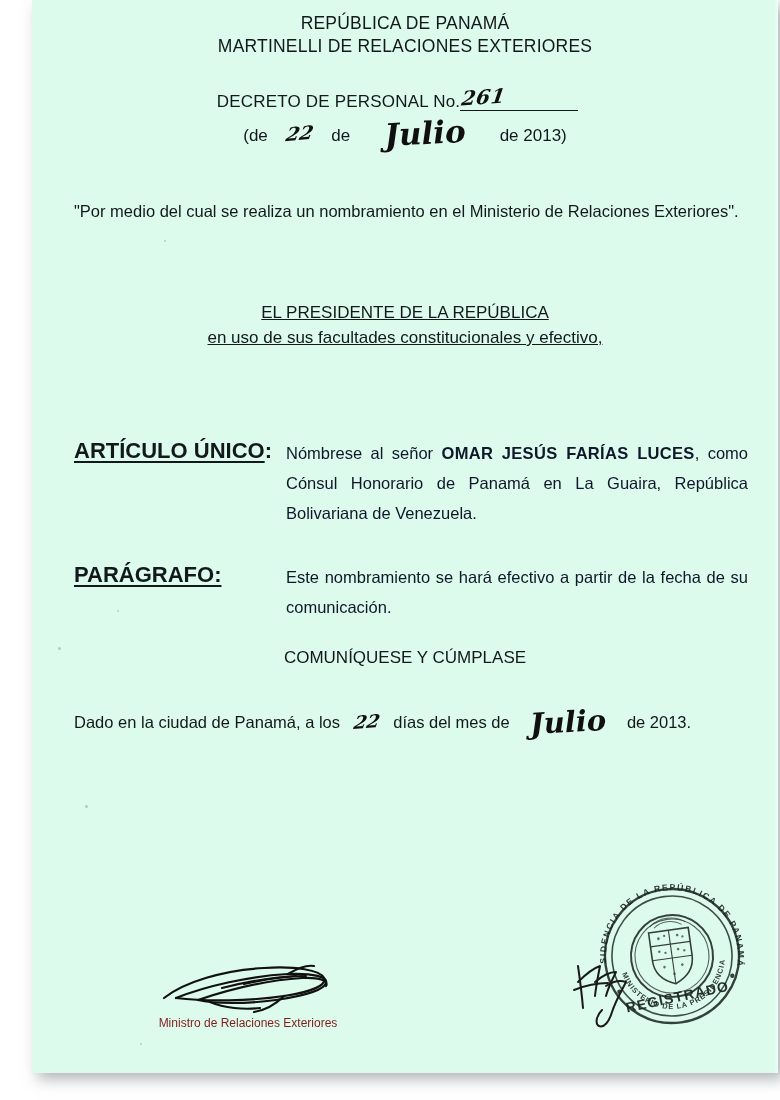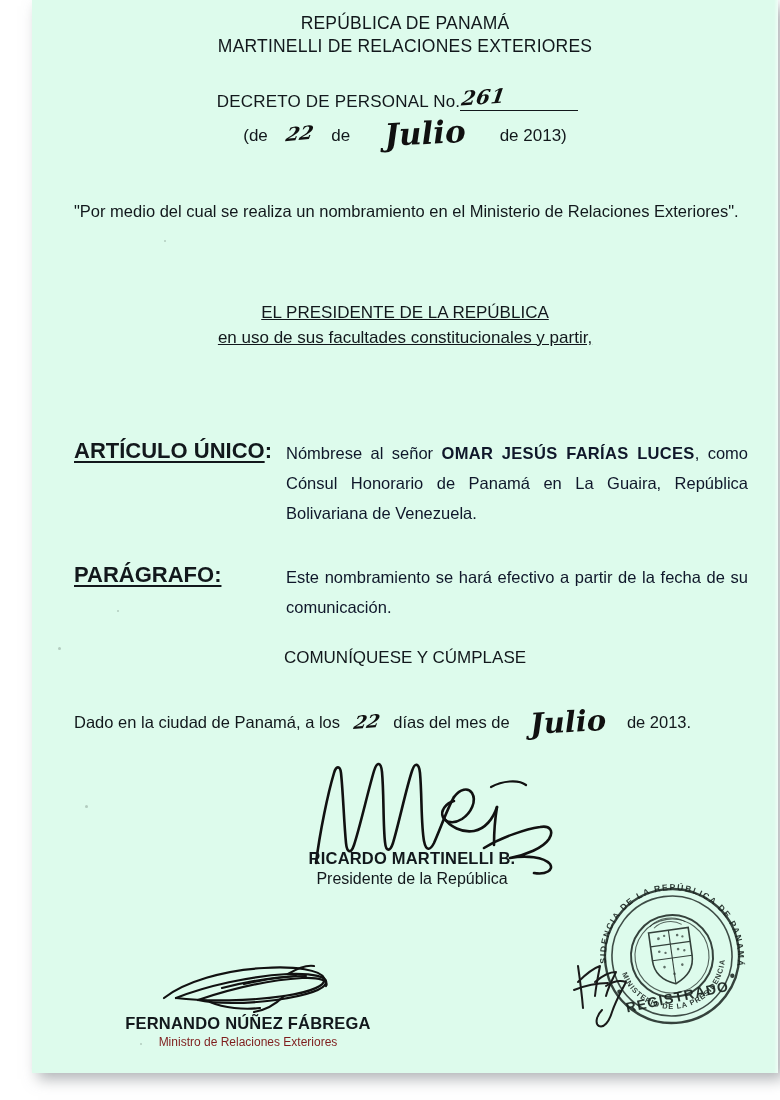--- a/index.html
+++ b/index.html
@@ -320,21 +320,21 @@
     <span id="decree-day-value" class="hand">22</span>
     <span class="seg">de</span>
     <span id="decree-month-value" class="hand">Julio</span>
     <span class="seg">de 2013)</span>
   </div>
 
   <div id="subject-block" class="doc-text">"Por medio del cual se realiza un nombramiento en el Ministerio de Relaciones Exteriores".</div>
 
   <div id="president-heading">
     <div>EL PRESIDENTE DE LA REPÚBLICA</div>
-    <div>en uso de sus facultades constitucionales y partir,</div>
+    <div>en uso de sus facultades constitucionales y efectivo,</div>
   </div>
 
 
   <div class="article-row" id="article-unico-row">
     <div class="article-label"><span class="ul">ARTÍCULO ÚNICO</span><span>:</span></div>
     <div class="article-body"><span>Nómbrese al señor </span><b>OMAR JESÚS FARÍAS LUCES</b><span>, como Cónsul Honorario de Panamá en La Guaira, República Bolivariana de Venezuela.</span></div>
   </div>
 
   <div class="article-row" id="paragrafo-row">
     <div class="article-label"><span class="ul">PARÁGRAFO:</span></div>
@@ -344,49 +344,34 @@
   <div id="comuniquese-heading">COMUNÍQUESE Y CÚMPLASE</div>
 
   <div id="dado-line">
     <span>Dado en la ciudad de Panamá, a los</span>
     <span id="dado-day-value" class="hand">22</span>
     <span>días del  mes de</span>
     <span id="dado-month-value" class="hand">Julio</span>
     <span>de 2013.</span>
   </div>
 
-  <div id="president-signature-block">
-    <svg id="president-signature-svg" width="300" height="130" viewBox="0 0 300 130">
-      <g fill="none" stroke="#111111" stroke-linecap="round" stroke-linejoin="round">
-        <path d="M38,118 C42,86 50,48 56,28 C58,21 62,20 63,28 C65,46 66,78 68,98 C69,108 73,109 76,100 C82,82 90,46 96,26 C99,16 103,17 104,27 C106,48 105,80 107,97 C108,107 112,107 115,98 C121,78 128,44 134,26 C137,17 141,18 142,28 C144,50 143,80 146,96 C148,106 152,106 156,98 C163,82 170,62 176,52" stroke-width="2.6"></path>
-        <path d="M176,52 C182,44 190,42 194,48 C199,56 193,68 184,74 C176,79 168,78 165,72 C162,66 168,58 176,56" stroke-width="2.6"></path>
-        <path d="M165,72 C172,82 184,88 196,86 C207,84 215,74 219,62" stroke-width="2.6"></path>
-        <path d="M219,62 C217,74 216,88 216,100" stroke-width="2.6"></path>
-        <path d="M206,103 C224,92 248,84 262,82 C272,80 276,86 271,94 C265,103 248,110 232,113 C248,110 266,112 272,119 C276,125 268,130 256,128" stroke-width="2.6"></path>
-        <path d="M213,42 C224,36 240,34 248,40" stroke-width="2.2"></path>
-      </g>
-    </svg>
-    <div id="president-name">RICARDO MARTINELLI B.</div>
-    <div id="president-title">Presidente de la República</div>
-  </div>
 
   <div id="minister-signature-block">
     <svg id="minister-signature-svg" width="300" height="80" viewBox="0 0 300 80">
       <g fill="none" stroke="#111111" stroke-linecap="round" stroke-linejoin="round" stroke-width="2.2">
         <path d="M66,46 C86,30 126,18 166,16 C198,14 222,18 226,26 C229,33 214,40 186,44 C152,49 110,50 78,46"></path>
         <path d="M78,46 C108,34 152,24 190,22 C216,21 230,25 228,31 C226,38 206,44 178,48 C148,52 116,52 100,48"></path>
         <path d="M100,48 C130,38 170,28 204,26 C222,25 231,29 228,34"></path>
         <path d="M124,36 C148,30 176,25 198,24"></path>
         <path d="M146,32 C168,27 190,24 208,24"></path>
         <path d="M190,22 C200,16 210,13 216,14"></path>
         <path d="M186,44 C178,52 168,58 156,60"></path>
         <path d="M112,50 C126,56 146,58 162,56"></path>
       </g>
     </svg>
-    <div id="minister-name">FERNANDO NÚÑEZ FÁBREGA</div>
     <div id="minister-title">Ministro de Relaciones Exteriores</div>
   </div>
 
   <svg id="seal-initials" viewBox="0 0 70 80">
     <g fill="none" stroke="#1a1a1a" stroke-linecap="round" stroke-linejoin="round" stroke-width="2">
       <path d="M10,14 C12,28 14,44 15,56"></path>
       <path d="M10,30 C18,22 26,16 32,14 C30,24 28,34 27,44"></path>
       <path d="M27,30 C34,24 42,20 48,20 C44,28 40,36 38,44"></path>
       <path d="M38,34 C44,30 52,28 58,30 C54,38 48,48 44,60 C41,70 36,76 31,74 C27,72 28,64 34,58"></path>
       <path d="M6,38 C16,34 28,31 40,31"></path>

